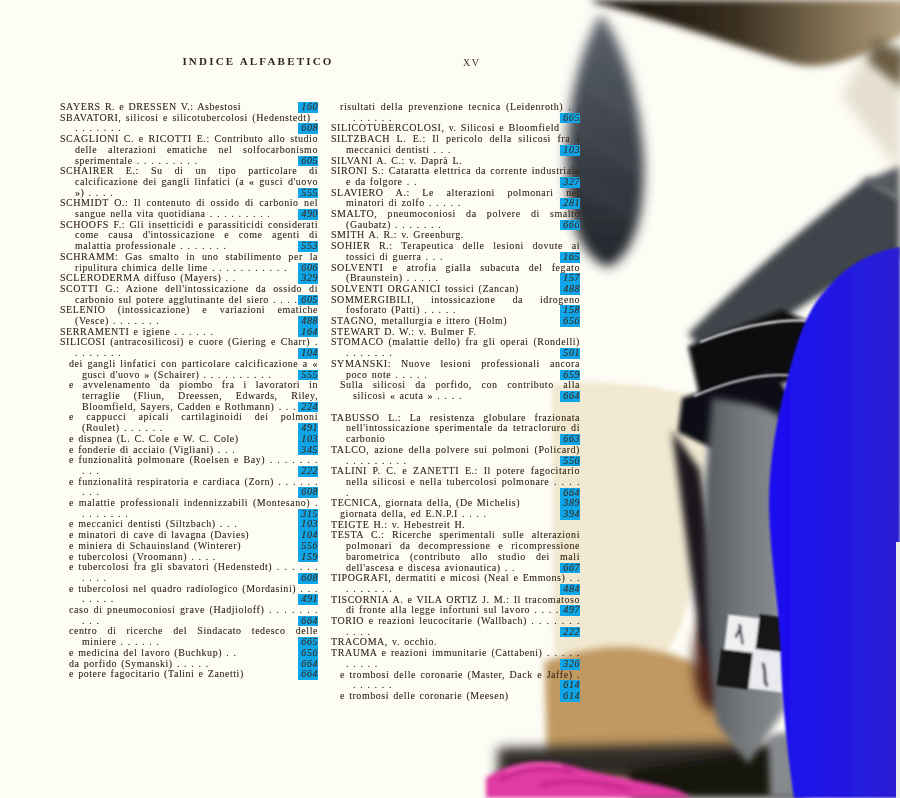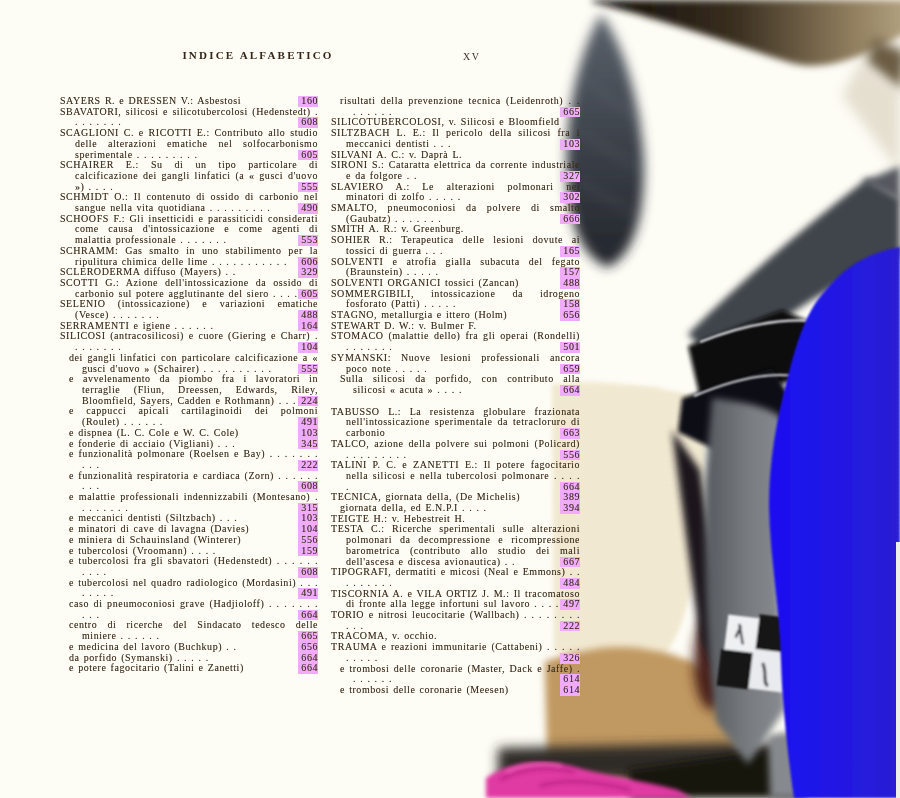--- a/index.html
+++ b/index.html
@@ -4,41 +4,41 @@
 <style>
   html,body{margin:0;padding:0;}
   body{
     width:900px;height:798px;position:relative;overflow:hidden;
     background:#fdfcf5;
     font-family:"Liberation Serif","DejaVu Serif",serif;
   }
   
   #backdrop{position:absolute;left:0;top:0;width:900px;height:798px;pointer-events:none;}
   
-  #doc{position:absolute;left:0;top:12px;width:640px;height:753px;color:#382a1b;}
+  #doc{position:absolute;left:0;top:18px;width:640px;height:753px;color:#382a1b;}
   .hdr-title{
     position:absolute;left:128px;top:37px;width:260px;text-align:center;
     font-size:11px;letter-spacing:2.2px;font-weight:bold;color:#33261a;
   }
   .hdr-page{
     position:absolute;left:463px;top:39px;font-size:10px;letter-spacing:1.5px;
     font-weight:normal;color:#41332a;
   }
   .col{
     position:absolute;top:66px;text-align:justify;
     font-size:10px;line-height:10.7px;letter-spacing:.55px;word-spacing:1.1px;
     color:#3a2c1d;text-shadow:0 0 .4px rgba(70,48,24,.4);margin-top:18px;
   }
   #colL{left:60px;width:258px;}
   #colR{left:331px;width:249px;}
   .entry{position:relative;padding-left:15px;text-indent:-15px;}
   .entry.i1{padding-left:22px;text-indent:-13px;}
   .entry .pg{
     position:absolute;right:0;bottom:0;text-indent:0;
-    background:#f0abfc;padding-left:3px;
+    background:#0ea5e9;padding-left:3px;font-style:italic;
   }
   .gap{height:11px;}
 </style>
 </head>
 <body>
 
 <svg id="backdrop" viewBox="0 0 900 798" xmlns="http://www.w3.org/2000/svg">
   <defs>
     <filter id="b1" x="-30%" y="-30%" width="160%" height="160%">
         <feGaussianBlur stdDeviation="1.2"></feGaussianBlur>
@@ -186,21 +186,21 @@
       <div class="entry i1"><span class="t">e medicina del lavoro (Buchkup) . .</span><span class="pg">656</span></div>
       <div class="entry i1"><span class="t">da porfido (Symanski) . . . . .</span><span class="pg">664</span></div>
       <div class="entry i1"><span class="t">e potere fagocitario (Talini e Zanetti)</span><span class="pg">664</span></div>
     </div>
   <div class="col" id="colR">
       <div class="entry i1"><span class="t">risultati della prevenzione tecnica (Leidenroth) . . . . . . . .</span><span class="pg">665</span></div>
       <div class="entry"><span class="t">SILICOTUBERCOLOSI, v. Silicosi e Bloomfield</span></div>
       <div class="entry"><span class="t">SILTZBACH L. E.: Il pericolo della silicosi fra i meccanici dentisti . . .</span><span class="pg">103</span></div>
       <div class="entry"><span class="t">SILVANI A. C.: v. Daprà L.</span></div>
       <div class="entry"><span class="t">SIRONI S.: Cataratta elettrica da corrente industriale e da folgore . .</span><span class="pg">327</span></div>
-      <div class="entry"><span class="t">SLAVIERO A.: Le alterazioni polmonari nei minatori di zolfo . . . . .</span><span class="pg">302</span></div>
+      <div class="entry"><span class="t">SLAVIERO A.: Le alterazioni polmonari nei minatori di zolfo . . . . .</span><span class="pg">281</span></div>
       <div class="entry"><span class="t">SMALTO, pneumoconiosi da polvere di smalto (Gaubatz) . . . . . . .</span><span class="pg">666</span></div>
       <div class="entry"><span class="t">SMITH A. R.: v. Greenburg.</span></div>
       <div class="entry"><span class="t">SOHIER R.: Terapeutica delle lesioni dovute ai tossici di guerra . . .</span><span class="pg">165</span></div>
       <div class="entry"><span class="t">SOLVENTI e atrofia gialla subacuta del fegato (Braunstein) . . . . .</span><span class="pg">157</span></div>
       <div class="entry"><span class="t">SOLVENTI ORGANICI tossici (Zancan)</span><span class="pg">488</span></div>
       <div class="entry"><span class="t">SOMMERGIBILI, intossicazione da idrogeno fosforato (Patti) . . . . .</span><span class="pg">158</span></div>
       <div class="entry"><span class="t">STAGNO, metallurgia e ittero (Holm)</span><span class="pg">656</span></div>
       <div class="entry"><span class="t">STEWART D. W.: v. Bulmer F.</span></div>
       <div class="entry"><span class="t">STOMACO (malattie dello) fra gli operai (Rondelli) . . . . . . .</span><span class="pg">501</span></div>
       <div class="entry"><span class="t">SYMANSKI: Nuove lesioni professionali ancora poco note . . . . .</span><span class="pg">659</span></div>
@@ -208,19 +208,19 @@
       <div class="gap"></div>
       <div class="entry"><span class="t">TABUSSO L.: La resistenza globulare frazionata nell'intossicazione sperimentale da tetracloruro di carbonio</span><span class="pg">663</span></div>
       <div class="entry"><span class="t">TALCO, azione della polvere sui polmoni (Policard) . . . . . . . . .</span><span class="pg">556</span></div>
       <div class="entry"><span class="t">TALINI P. C. e ZANETTI E.: Il potere fagocitario nella silicosi e nella tubercolosi polmonare . . . . .</span><span class="pg">664</span></div>
       <div class="entry"><span class="t">TECNICA, giornata della, (De Michelis)</span><span class="pg">389</span></div>
       <div class="entry i1"><span class="t">giornata della, ed E.N.P.I . . . .</span><span class="pg">394</span></div>
       <div class="entry"><span class="t">TEIGTE H.: v. Hebestreit H.</span></div>
       <div class="entry"><span class="t">TESTA C.: Ricerche sperimentali sulle alterazioni polmonari da decompressione e ricompressione barometrica (contributo allo studio dei mali dell'ascesa e discesa avionautica) . .</span><span class="pg">667</span></div>
       <div class="entry"><span class="t">TIPOGRAFI, dermatiti e micosi (Neal e Emmons) . . . . . . . . .</span><span class="pg">484</span></div>
       <div class="entry"><span class="t">TISCORNIA A. e VILA ORTIZ J. M.: Il tracomatoso di fronte alla legge infortuni sul lavoro . . . . . .</span><span class="pg">497</span></div>
-      <div class="entry"><span class="t">TORIO e nitrosi leucocitarie (Wallbach) . . . . . . . . . . .</span><span class="pg">222</span></div>
+      <div class="entry"><span class="t">TORIO e reazioni leucocitarie (Wallbach) . . . . . . . . . . .</span><span class="pg">222</span></div>
       <div class="entry"><span class="t">TRACOMA, v. occhio.</span></div>
       <div class="entry"><span class="t">TRAUMA e reazioni immunitarie (Cattabeni) . . . . . . . . . .</span><span class="pg">326</span></div>
       <div class="entry i1"><span class="t">e trombosi delle coronarie (Master, Dack e Jaffe) . . . . . . .</span><span class="pg">614</span></div>
       <div class="entry i1"><span class="t">e trombosi delle coronarie (Meesen)</span><span class="pg">614</span></div>
     </div>
 </div>
 
 </body></html>

